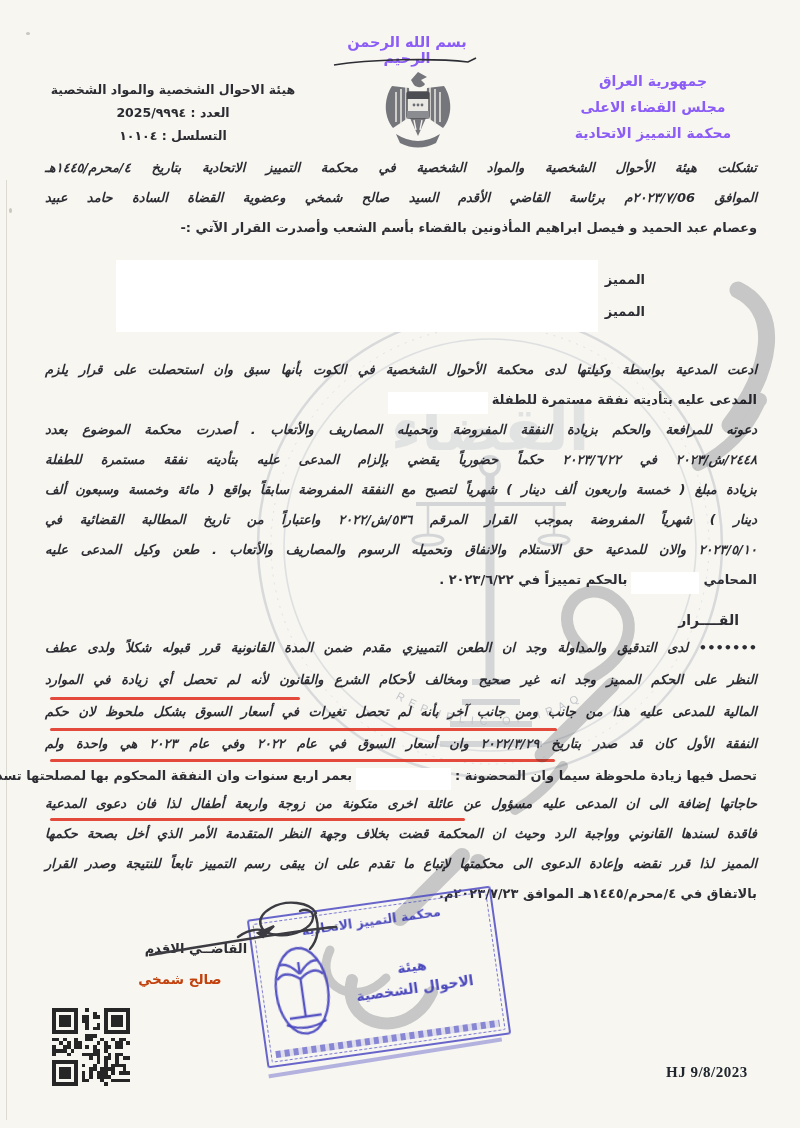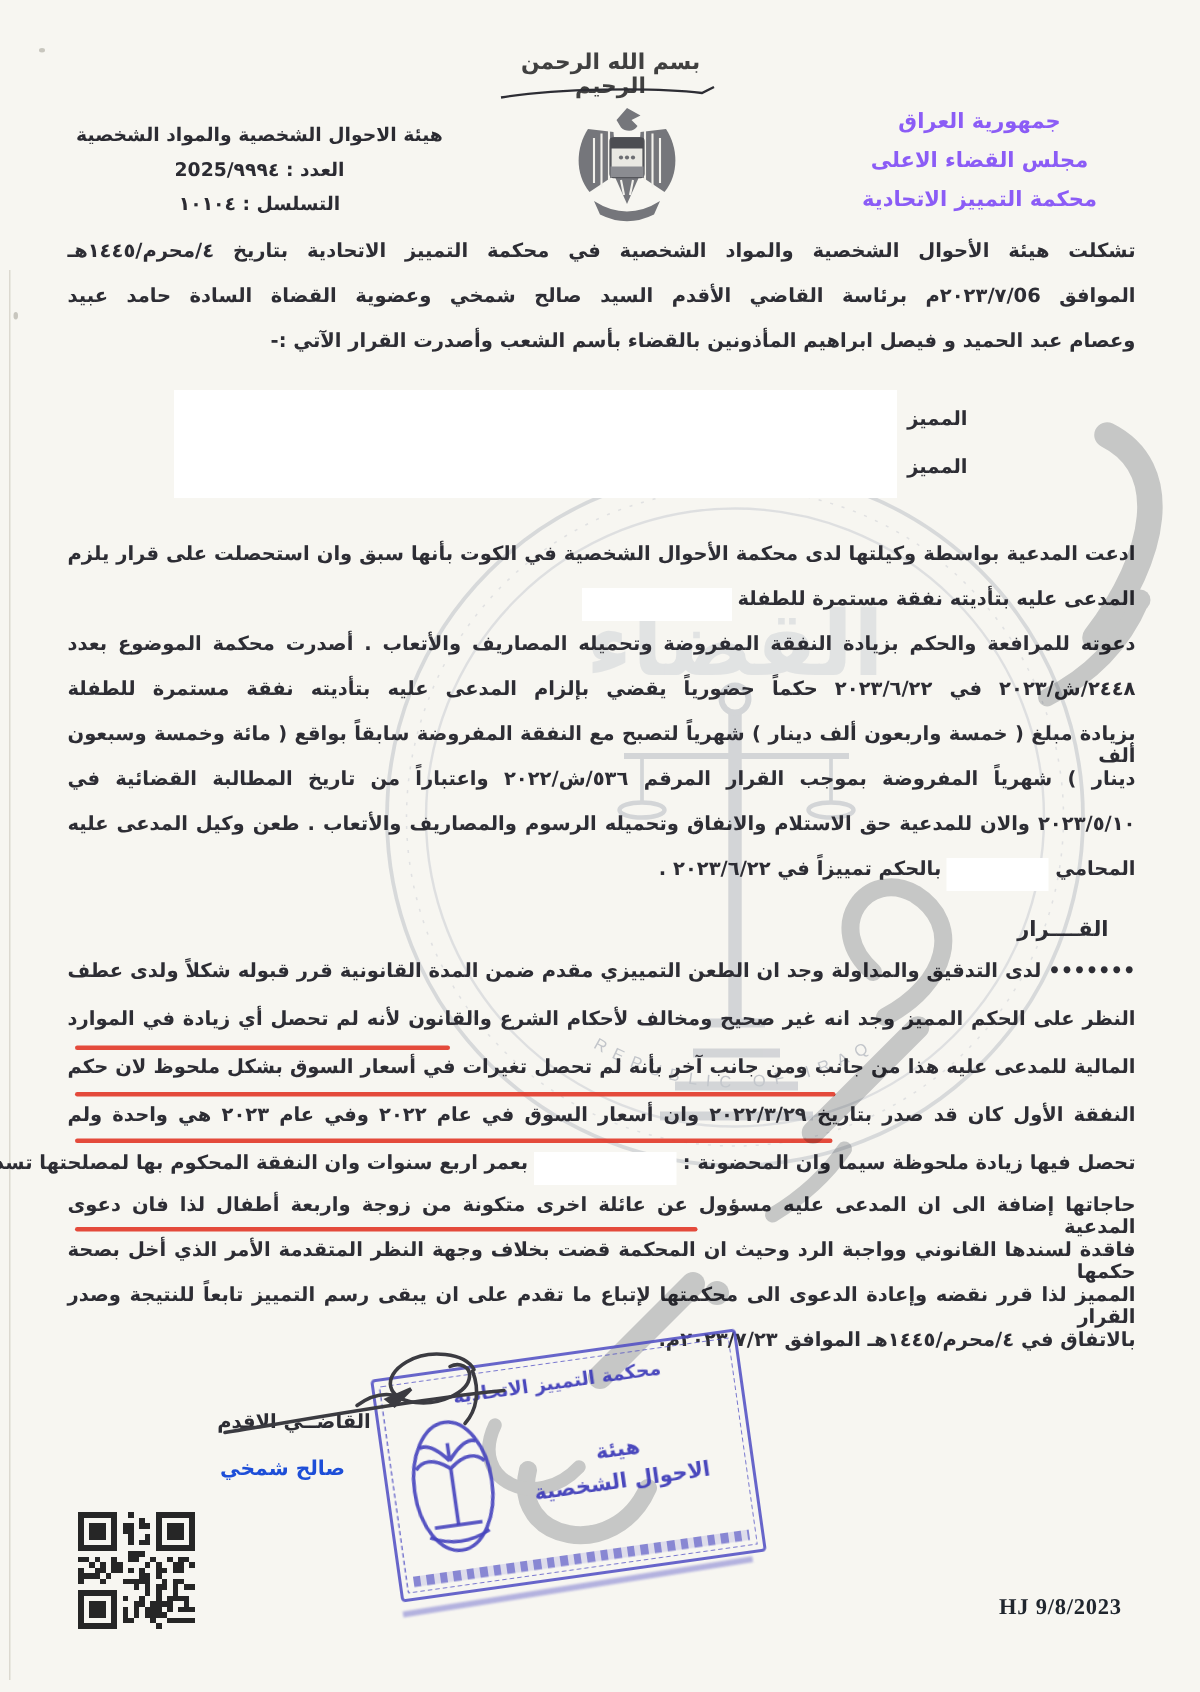--- a/index.html
+++ b/index.html
@@ -5,24 +5,24 @@
   html,body{margin:0;padding:0;}
   body{width:800px;height:1128px;position:relative;background:#f7f6f1;overflow:hidden;
        font-family:"DejaVu Sans",sans-serif;}
   
   .edge-line{position:absolute;left:6px;top:180px;width:1px;height:940px;background:#dcd9d0;}
   .speck{position:absolute;border-radius:50%;background:#a8a69d;opacity:.6;}
   
   .seal{position:absolute;left:248px;top:300px;z-index:0;}
   .calli{position:absolute;left:260px;top:250px;z-index:3;mix-blend-mode:multiply;opacity:.5;pointer-events:none;}
   
-  .t{position:absolute;color:#404040;direction:rtl;z-index:2;}
+  .t{position:absolute;color:#8b5cf6;direction:rtl;z-index:2;}
   .line{position:absolute;left:45px;width:712px;height:24px;font:700 13px "DejaVu Sans",sans-serif;
         color:#2d2d34;direction:rtl;text-align:right;z-index:2;}
-  .just{text-align:justify;text-justify:inter-word;text-align-last:justify;}
+  .just{text-align:justify;text-justify:inter-word;text-align-last:justify;font-style:italic;}
   .flexline{display:flex;align-items:flex-start;}
   .flexline span{white-space:nowrap;}
   .spacer{flex:0 0 auto;background:#ffffff;height:22px;}
   
   .basmala{left:322px;top:34px;width:170px;text-align:center;font:700 14.5px "DejaVu Sans",sans-serif;}
   .basmala-line{position:absolute;left:330px;top:56px;z-index:2;}
   .hdr-right{position:absolute;right:42px;top:68px;width:210px;text-align:center;z-index:2;direction:rtl;}
   .hdr-right div{font:700 14px "DejaVu Sans",sans-serif;color:#8b5cf6;line-height:26px;}
   .hdr-left{position:absolute;left:48px;top:78px;width:250px;text-align:center;z-index:2;direction:rtl;}
   .hdr-left div{font:700 12.5px "DejaVu Sans",sans-serif;color:#2b2b32;line-height:23px;}
@@ -33,22 +33,22 @@
          font:700 13px "DejaVu Sans",sans-serif;}
   
   .redline{position:absolute;height:3px;background:#e23b2b;border-radius:2px;opacity:.92;z-index:2;}
   
   .sec-title{left:45px;width:712px;text-align:right;padding-right:18px;box-sizing:border-box;
              font:700 14px "DejaVu Sans",sans-serif;letter-spacing:1px;}
   
   .sig{position:absolute;left:138px;top:896px;z-index:5;}
   .judge-title{position:absolute;left:140px;top:941px;width:112px;text-align:center;
                font:700 13px "DejaVu Sans",sans-serif;color:#2d2d34;z-index:4;direction:rtl;}
-  .judge-name{position:absolute;left:130px;top:971px;width:100px;
-              font:700 13.5px "DejaVu Sans",sans-serif;color:#1d4ed8;z-index:4;direction:rtl;}
+  .judge-name{position:absolute;left:130px;top:971px;width:100px;text-align:center;
+              font:700 13.5px "DejaVu Sans",sans-serif;color:#c2410c;z-index:4;direction:rtl;}
   .stamp{position:absolute;left:256px;top:902px;width:242px;height:146px;transform:rotate(-8deg);
          z-index:4;border:2px solid rgba(77,75,195,.85);border-radius:3px;filter:blur(.2px);}
   .stamp-inner{position:absolute;inset:3px;border:1px dashed rgba(77,75,195,.75);border-radius:2px;
                display:flex;flex-direction:column;direction:rtl;}
   .stamp-l1{text-align:center;font:700 12.5px "DejaVu Sans",sans-serif;color:rgba(60,58,185,.92);
             padding-top:5px;}
   .stamp-row{flex:1;display:flex;direction:rtl;align-items:center;}
   .stamp-txtcol{flex:1;text-align:center;color:rgba(60,58,185,.92);}
   .stamp-l2{font:700 14px "DejaVu Sans",sans-serif;}
   .stamp-l3{font:700 14px "DejaVu Sans",sans-serif;margin-top:6px;}

